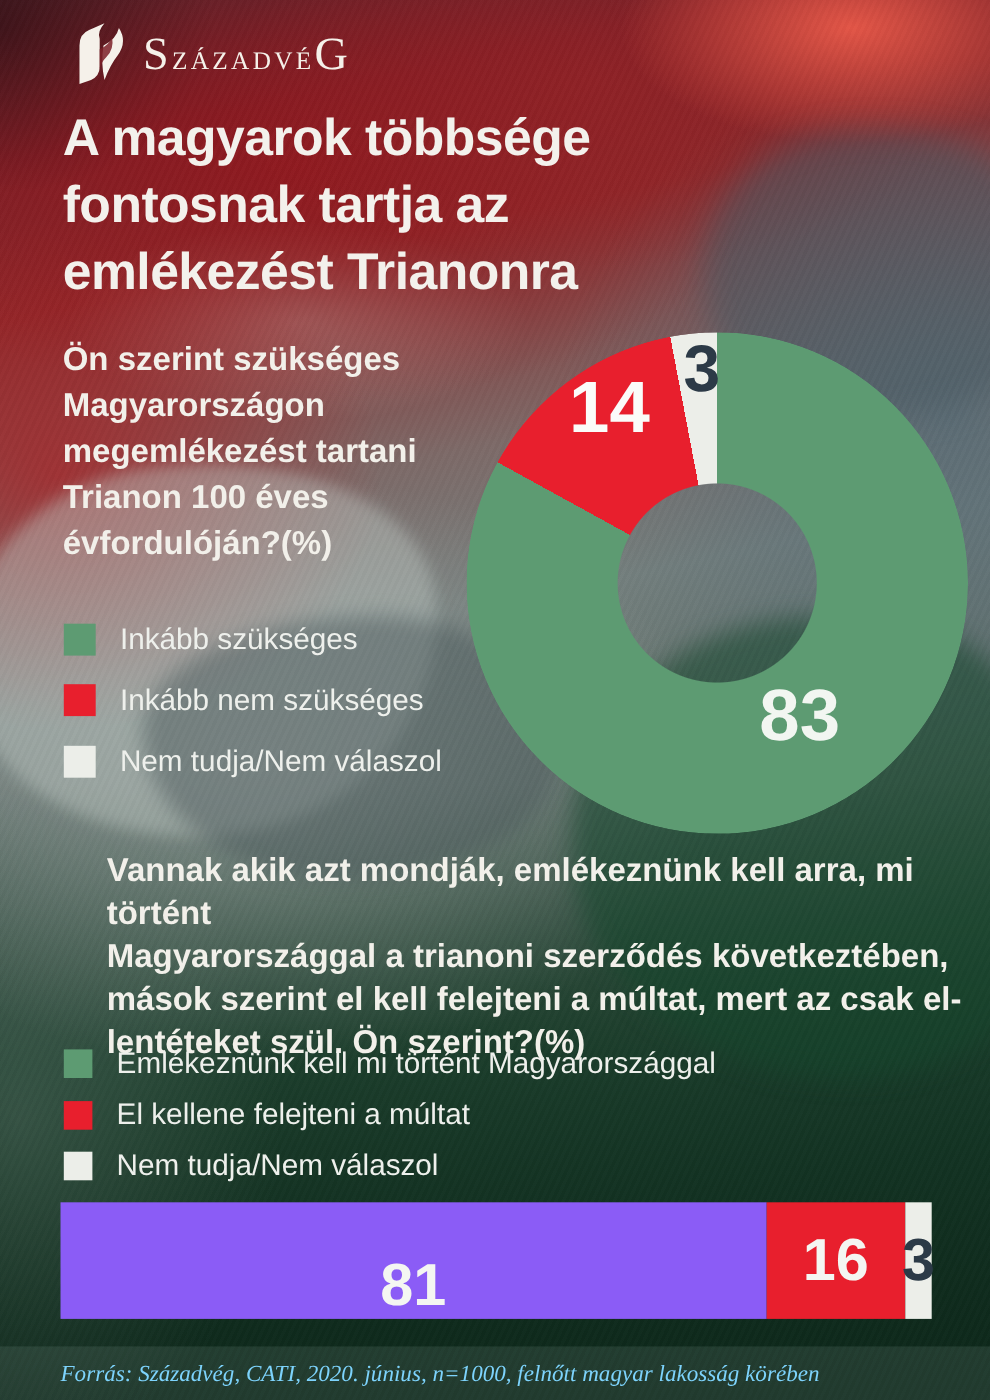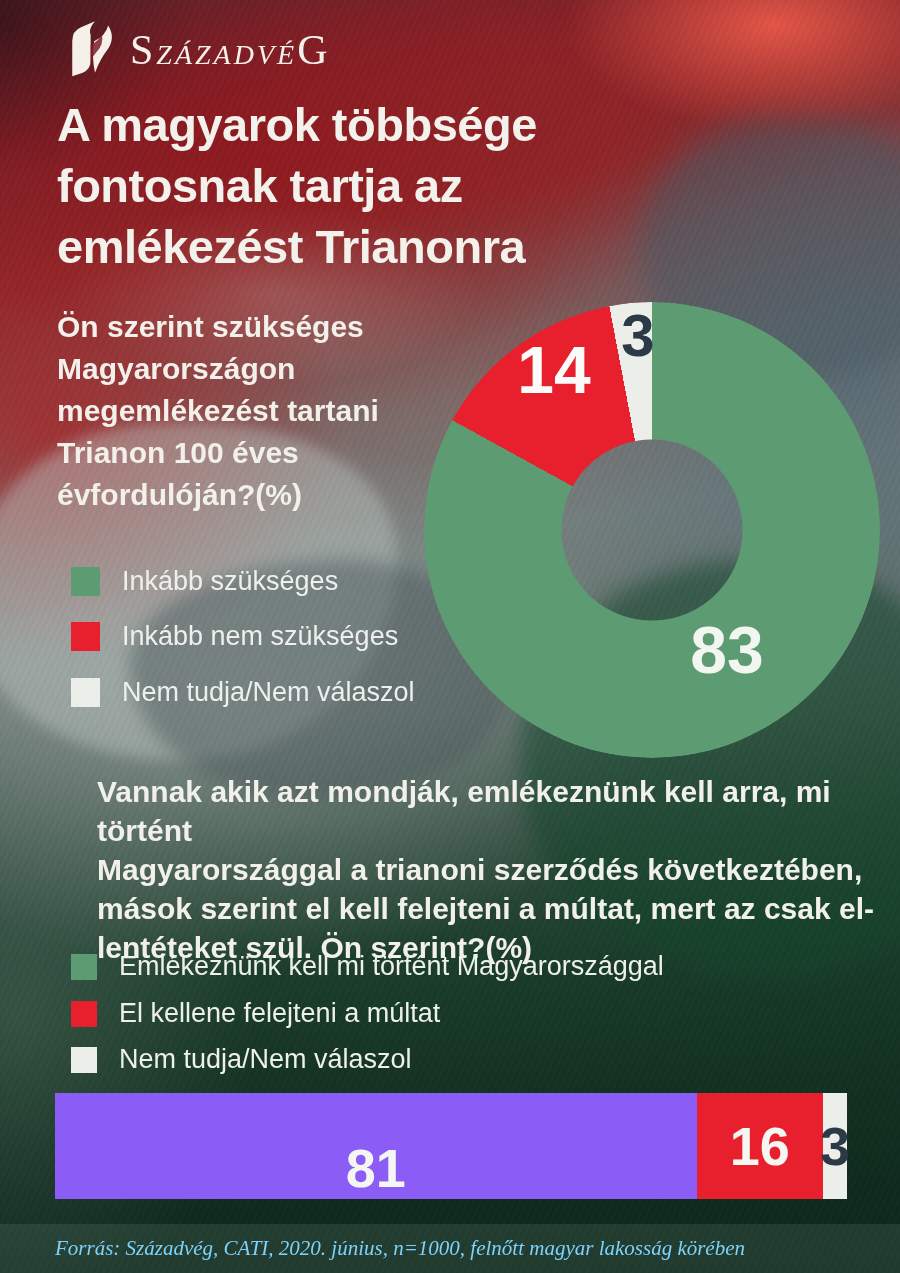--- a/index.html
+++ b/index.html
@@ -34,30 +34,30 @@
   .blob-slate-top-right{left:640px;top:120px;width:320px;height:260px;
     background:rgba(70,88,98,.5);border-radius:50% 55% 60% 45%/55% 50% 45% 60%;filter:blur(14px);}
   .grain{position:absolute;inset:0;background:
     repeating-linear-gradient(115deg, rgba(255,255,255,.012) 0 3px, rgba(0,0,0,.02) 3px 6px);}
   
   .logo{position:absolute;left:60px;top:18px;display:flex;align-items:center;}
   .logo svg{width:56px;height:64px;display:block;}
   .logo-text{margin-left:14px;color:#f5f1ea;font-family:"Liberation Serif","DejaVu Serif",serif;
     letter-spacing:3px;white-space:nowrap;}
   .logo-text .big{font-size:42px;}
-  .logo-text .small{font-size:28px;font-style:italic;}
+  .logo-text .small{font-size:23px;}
   .title{position:absolute;left:57px;top:94px;color:#f3f1ec;font-weight:700;
     font-size:47px;line-height:61px;letter-spacing:-.5px;}
   
   .q{position:absolute;color:#f2f0ea;font-weight:700;font-size:30px;}
   .q1{left:57px;top:306px;line-height:42px;width:400px;}
   .q2{left:57px;top:772px;line-height:39px;width:820px;margin-left:40px;}
   
   .legend{position:absolute;left:54px;}
-  .legend-row{position:absolute;left:17px;display:flex;align-items:center;}
+  .legend-row{position:absolute;left:4px;display:flex;align-items:center;}
   .swatch{display:inline-block;flex:0 0 auto;}
   .legend1 .swatch{width:29px;height:29px;}
   .legend2 .swatch{width:26px;height:26px;}
   .legend-label{color:#eef0ec;font-size:27px;margin-left:22px;white-space:nowrap;}
   
   .donut{position:absolute;left:424px;top:302px;width:456px;height:456px;}
   .donut-ring{position:absolute;inset:0;border-radius:50%;
     -webkit-mask:radial-gradient(circle, rgba(0,0,0,0) 0 90px, #000 91px);
     mask:radial-gradient(circle, rgba(0,0,0,0) 0 90px, #000 91px);}
   .donut-label{position:absolute;transform:translate(-50%,-50%);font-weight:700;}

